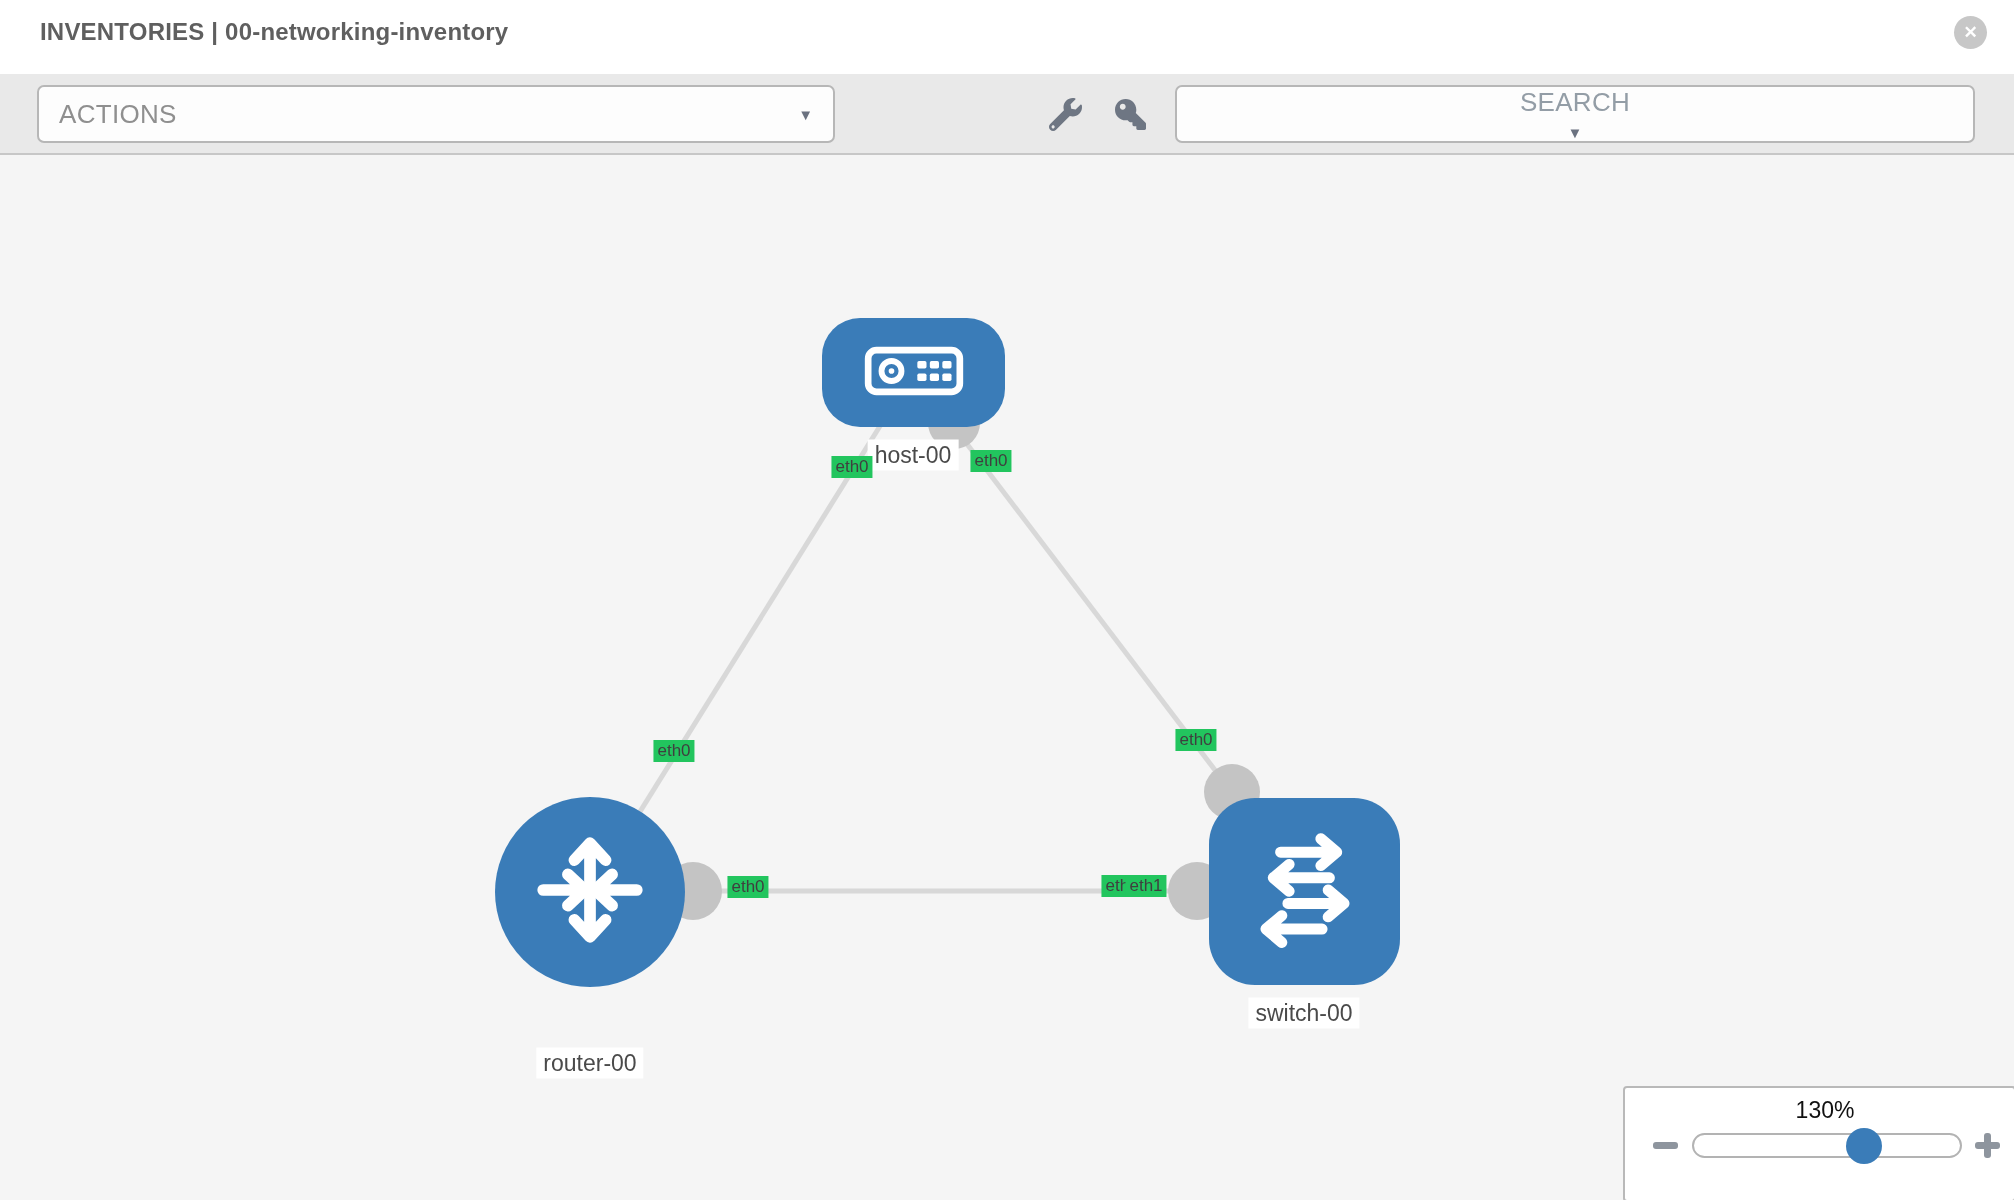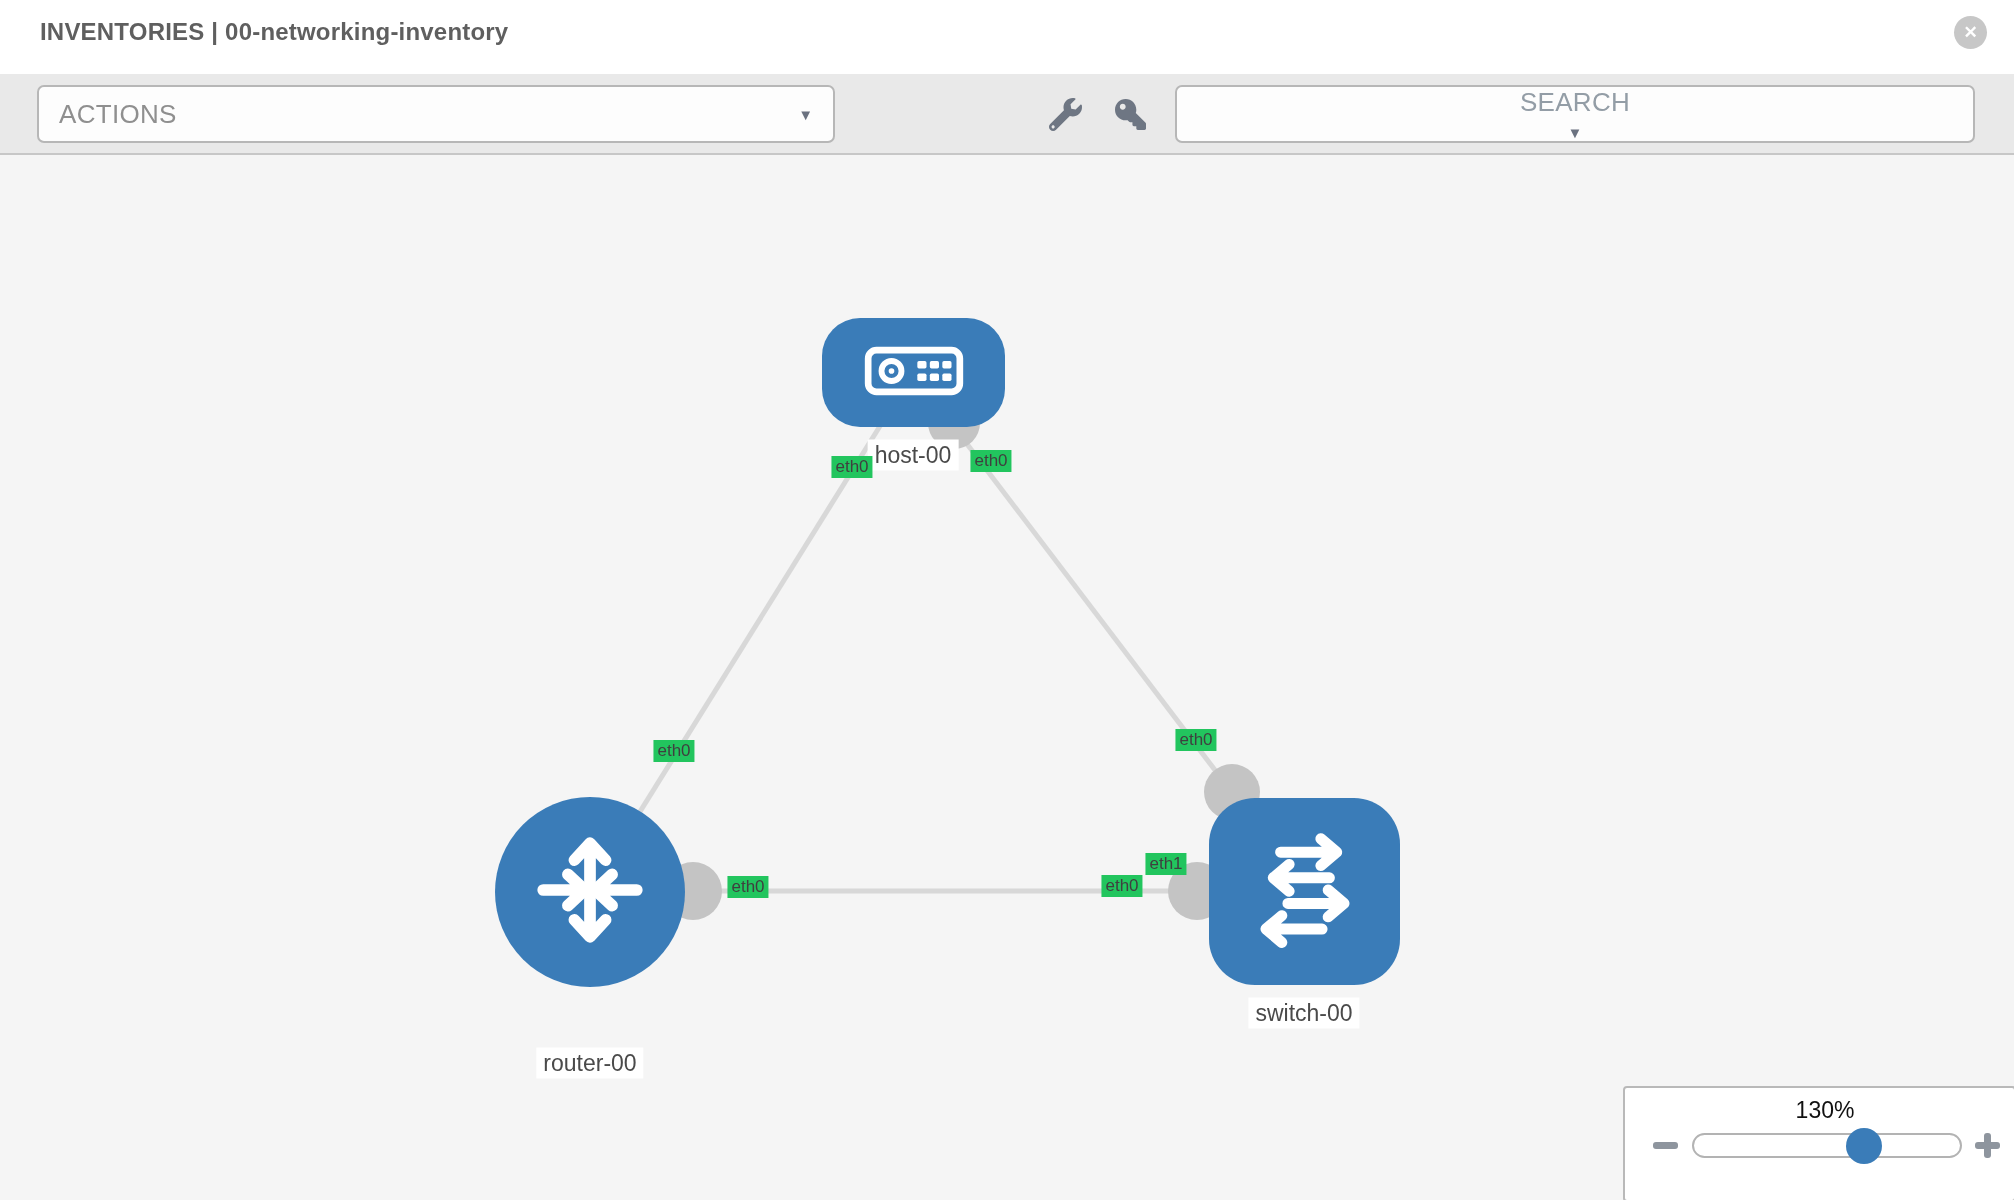--- a/index.html
+++ b/index.html
@@ -150,21 +150,21 @@
     <div class="nlabel" style="left:913px;  top:300px;">host-00</div>
     <div class="nlabel" style="left:590px;  top:908px;">router-00</div>
     <div class="nlabel" style="left:1304px; top:858px;">switch-00</div>
 
     <div class="ilabel" style="left:852px;  top:312px;">eth0</div>
     <div class="ilabel" style="left:991px;  top:306px;">eth0</div>
     <div class="ilabel" style="left:674px;  top:596px;">eth0</div>
     <div class="ilabel" style="left:1196px; top:585px;">eth0</div>
     <div class="ilabel" style="left:748px;  top:732px;">eth0</div>
     <div class="ilabel" style="left:1122px; top:731px; z-index:1;">eth0</div>
-    <div class="ilabel" style="left:1146px; top:709px; z-index:2;margin-left:20px;">eth1</div>
+    <div class="ilabel" style="left:1146px; top:731px; z-index:2;">eth1</div>
 
     <div class="zoom-panel">
       <div class="zoom-value">130%</div>
       <div class="zoom-minus"></div>
       <div class="zoom-track"></div>
       <div class="zoom-handle"></div>
       <div class="zoom-plus">
         <div class="v"></div>
         <div class="h"></div>
       </div>

